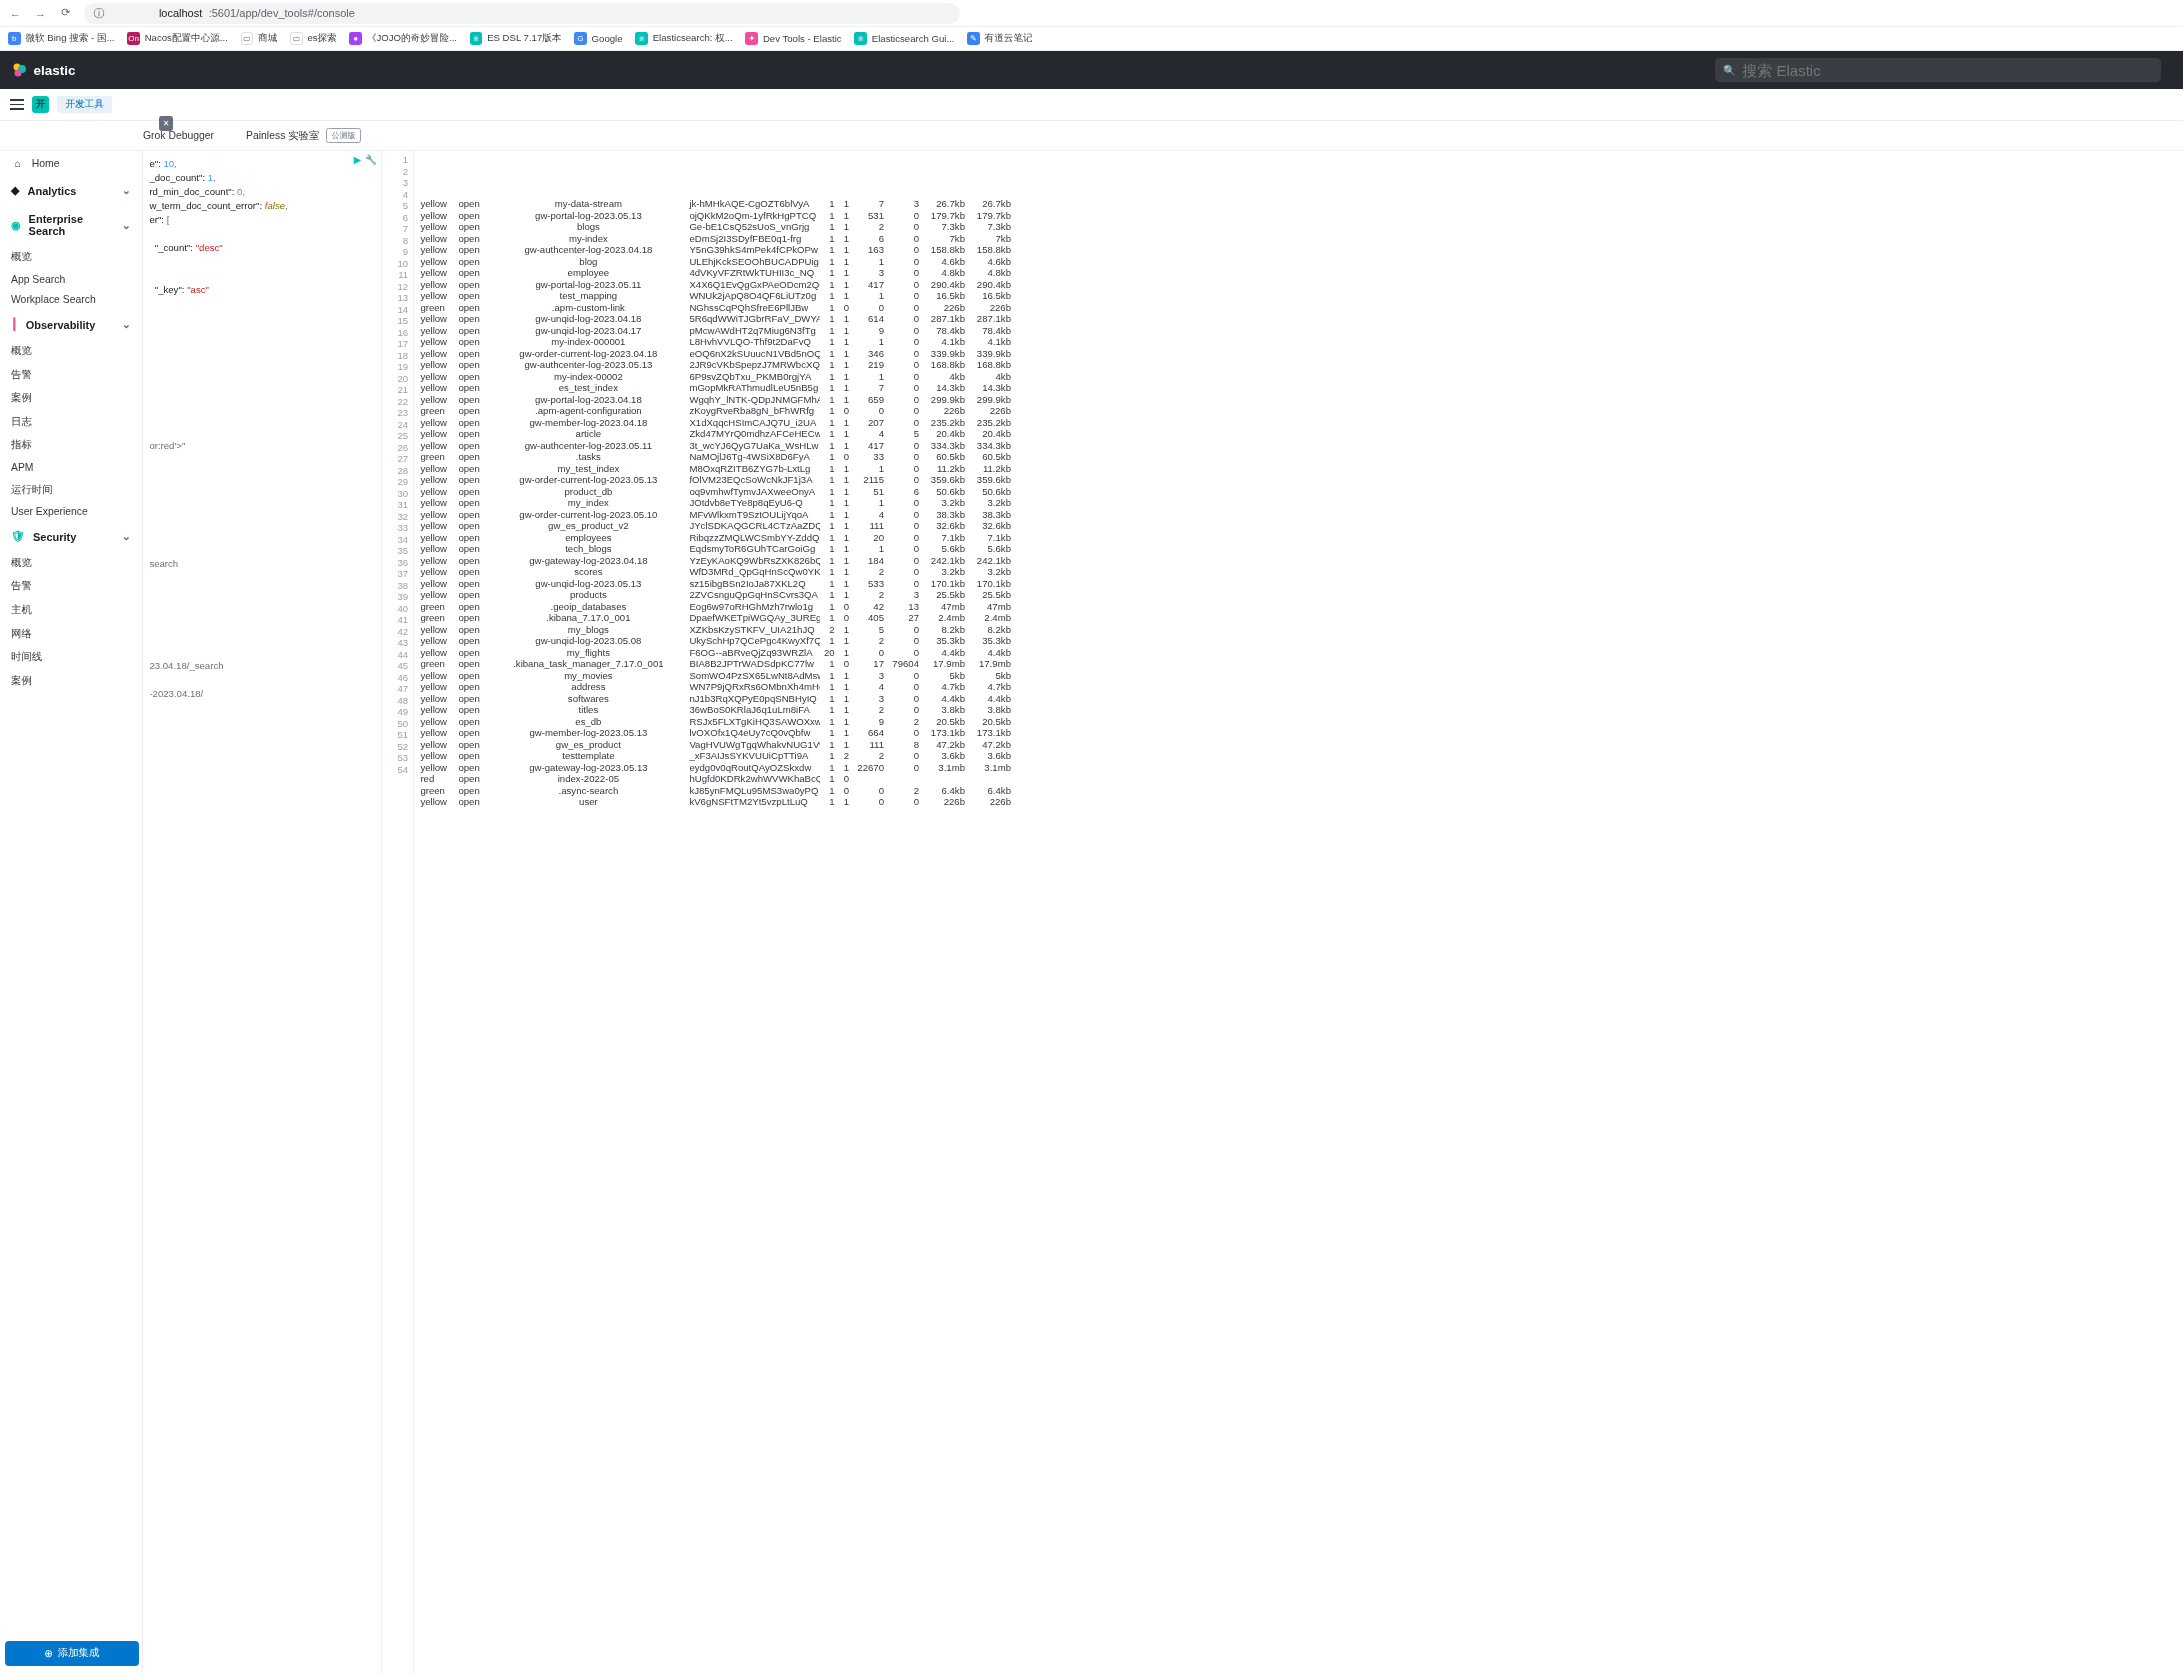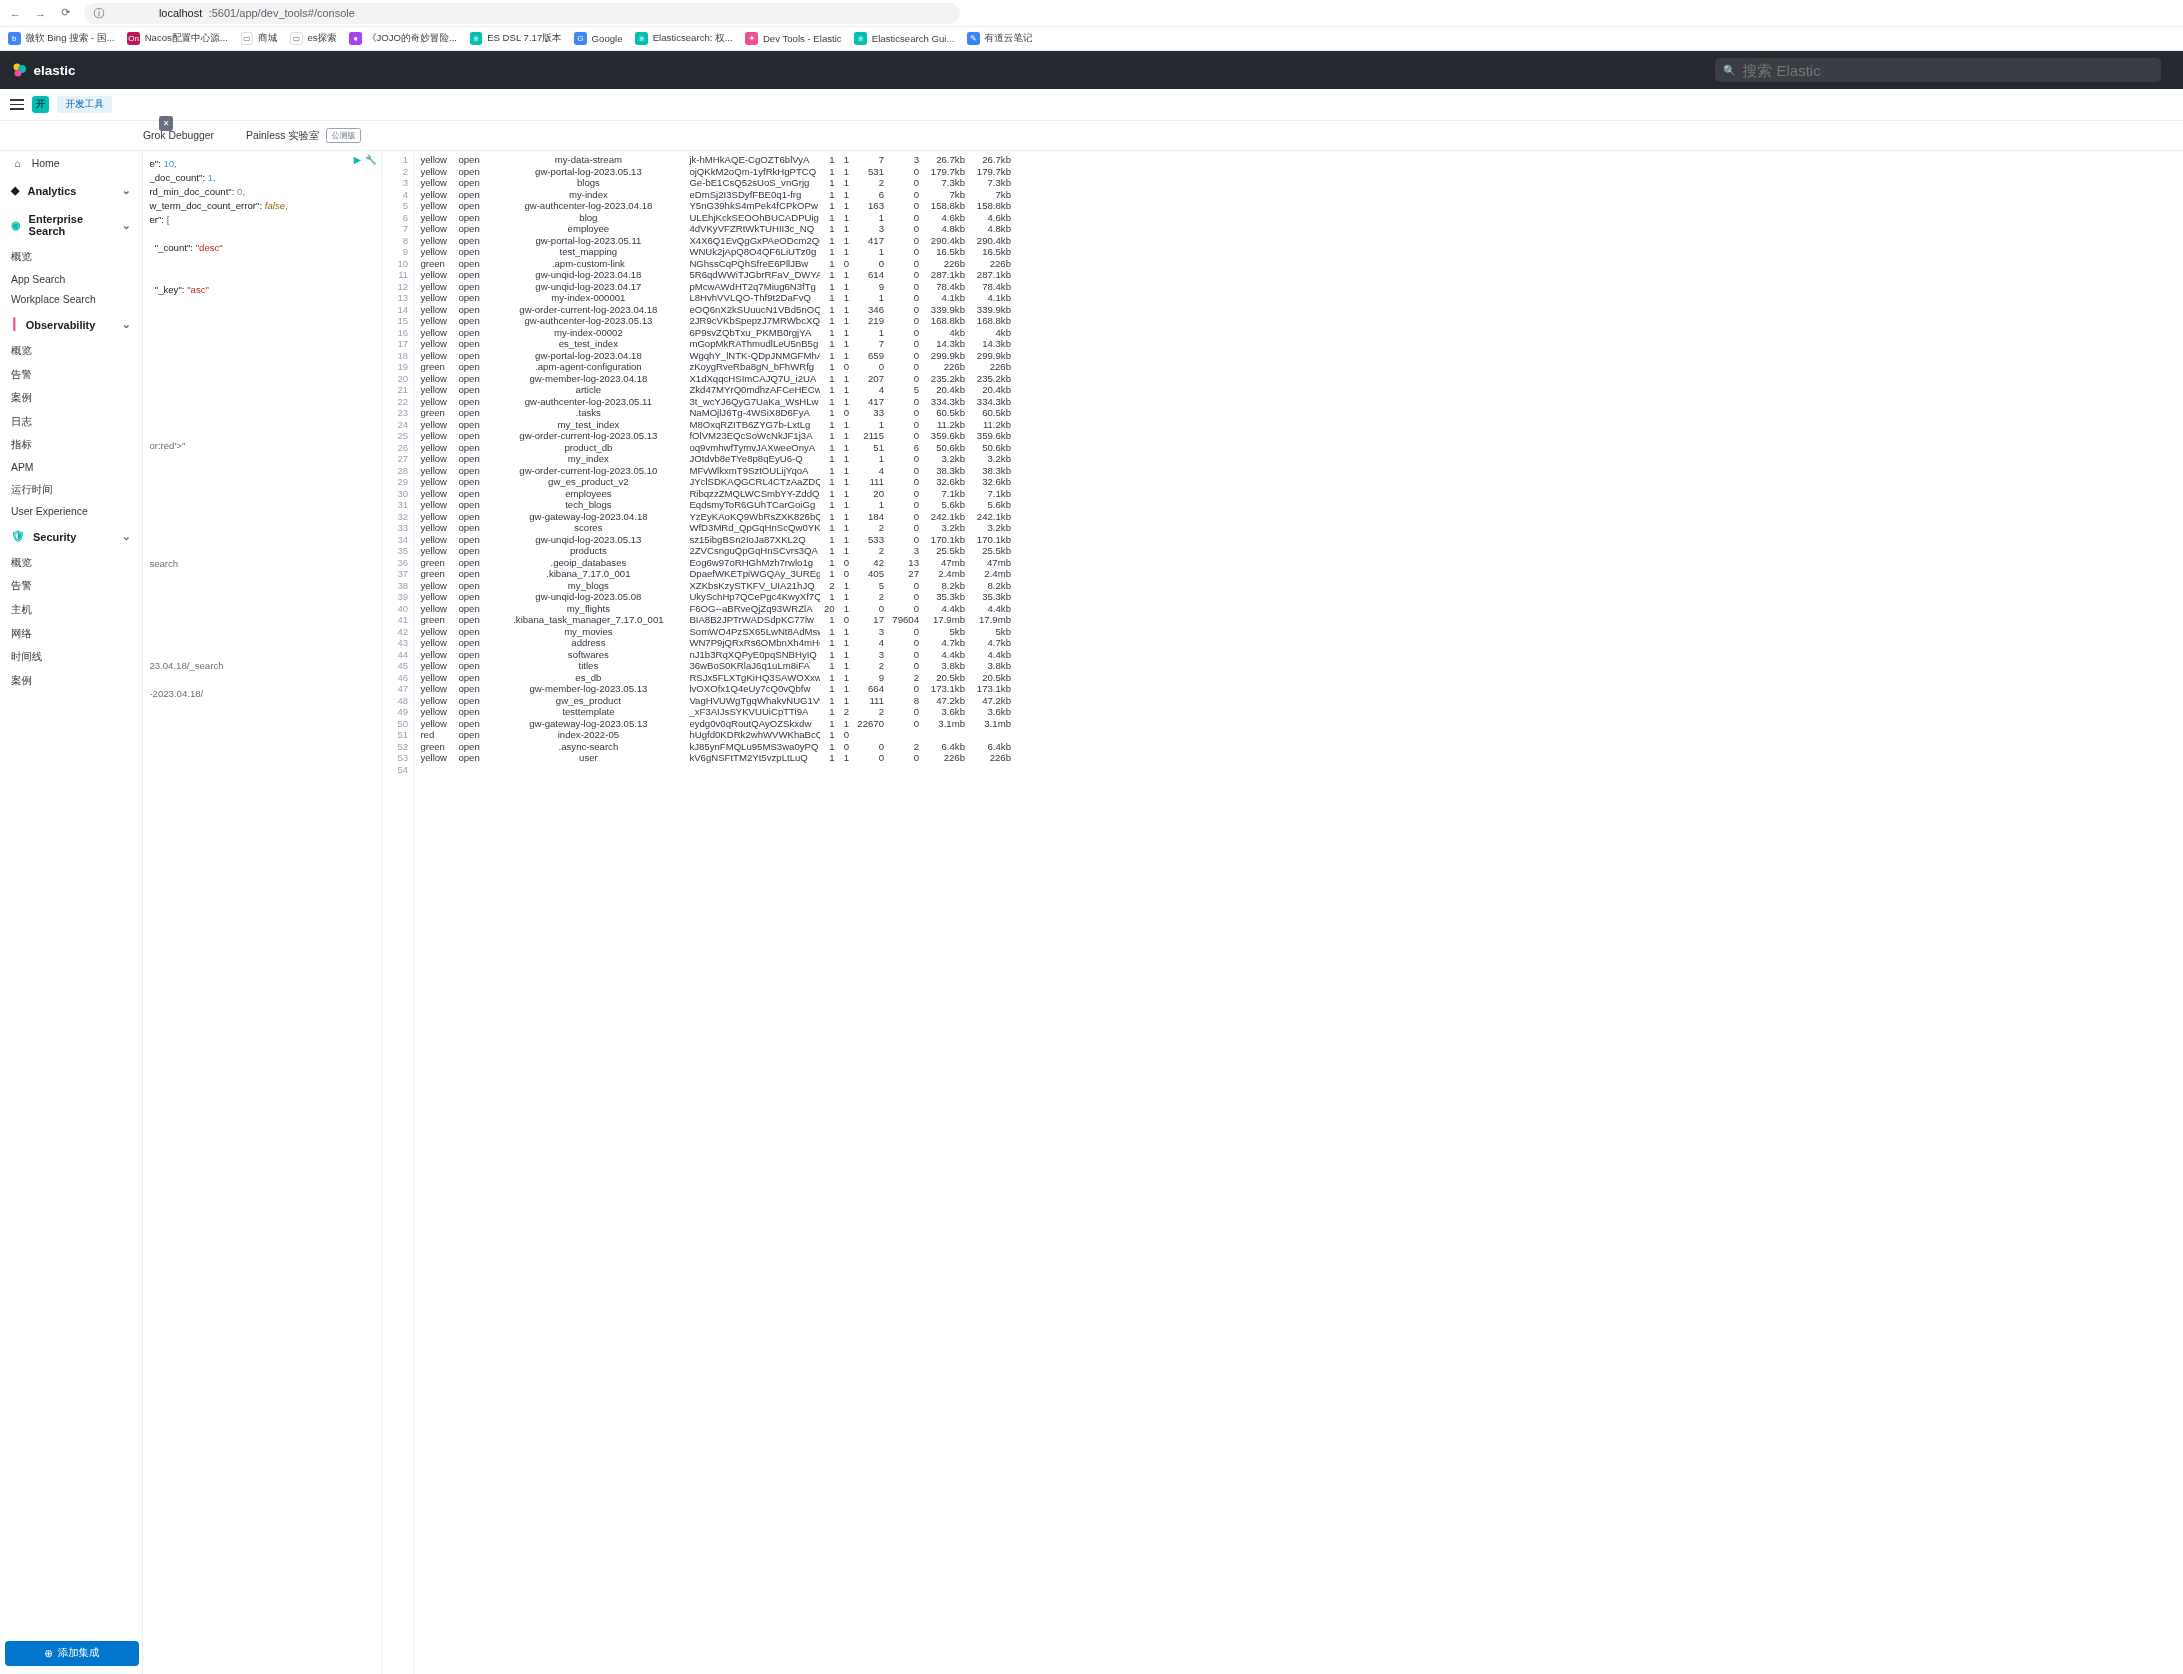--- a/index.html
+++ b/index.html
@@ -48,21 +48,21 @@
 .editor-pane .tok-str { color:#bd271e; }
 .editor-pane .tok-bool { color:#8e6a00;font-style:italic; }
 .editor-line { white-space:pre; line-height:1.45; }
 .play-controls { position:absolute; top:3.2px; right:3.2px; display:flex; gap:4.8px; }
 .play-controls span { color:#00bfb3; font-size:9.6px; }
 .play-controls .wrench { color:#98a2b3; }
 
 .output-pane { flex:1; display:flex; font-family:Menlo,Consolas,monospace; font-size:9.6px; color:#343741; overflow:hidden; position:relative; background:#fff;}
 .gutter { width:32px; text-align:right; padding:3.2px 4.8px 3.2px 0; color:#98a2b3; background:#fff; border-right:0.8px solid #eceef1; line-height:1.2; }
 .gutter div { height:11.5px; }
-.rows { flex:1; padding:3.2px 6.4px; white-space:pre; line-height:1.2; color:#343741; }
+.rows { flex:1; padding:3.2px 6.4px; white-space:pre; line-height:1.2; color:#343741;margin-top:44px; }
 .rows .row { height:11.5px; display:flex; }
 .rows .c { overflow:hidden; }
 .rows .c.health { width:38px; } .rows .c.state { width:29px; } .rows .c.idx { width:202px;text-align:center; } .rows .c.uuid { width:131px; }
 .rows .c.n { text-align:right; }
 .rows .c.pri { width:14.3px; } .rows .c.rep { width:14.3px; } .rows .c.dc { width:35px; } .rows .c.dd { width:35px; } .rows .c.s1 { width:46px; } .rows .c.s2 { width:46px; }
 
 </style>
 </head>
 <body>
 

